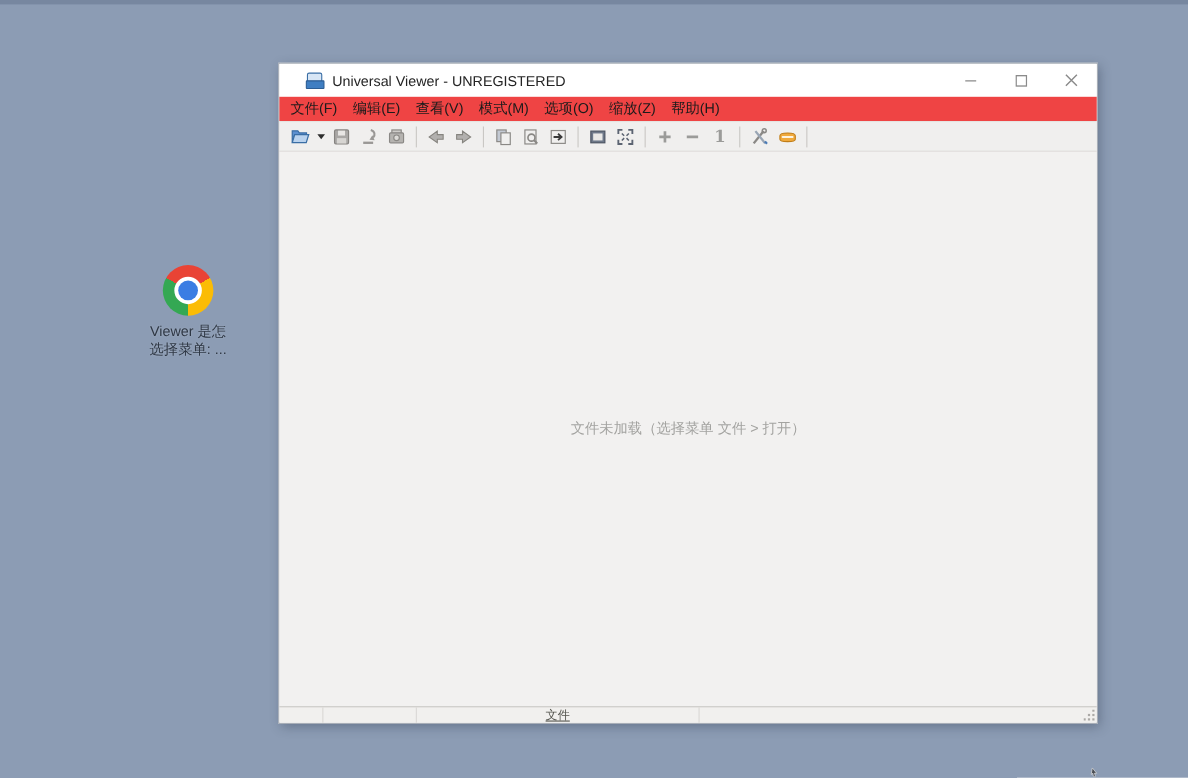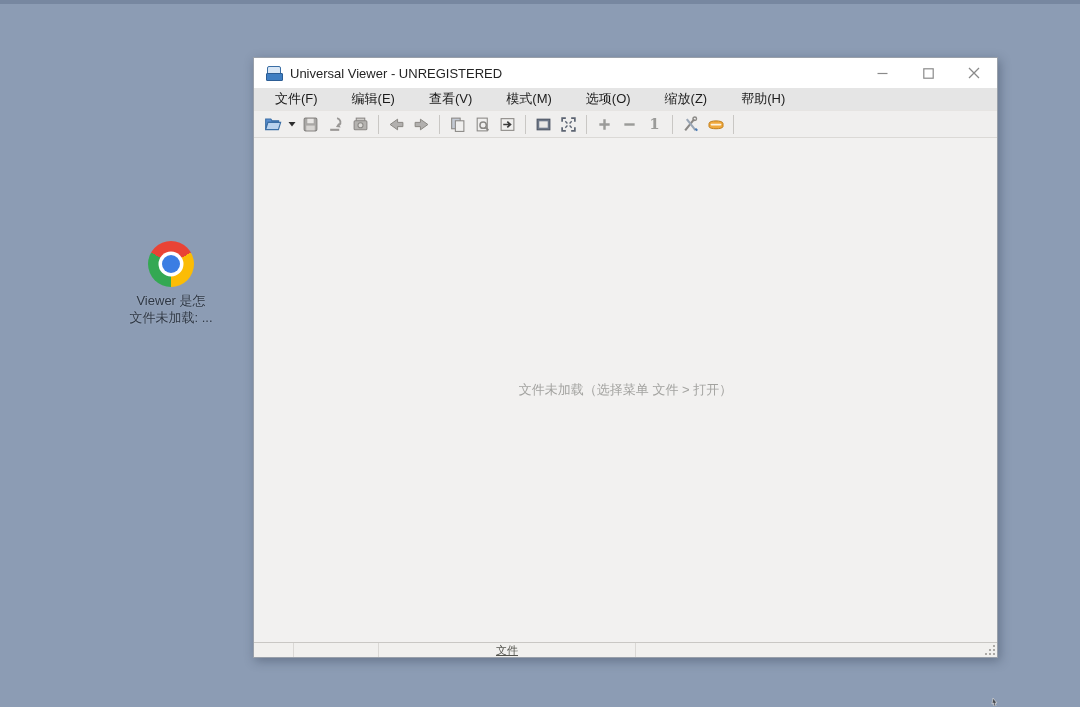--- a/index.html
+++ b/index.html
@@ -20,33 +20,33 @@
   .chrome-blue { position:absolute; left:50%; top:50%; transform:translate(-50%,-50%);
     width:18px; height:18px; border-radius:50%; background:#3b7de3; }
   .shortcut-label { margin-top:5px; font-size:13px; line-height:17px; color:#2e3744;
     text-shadow:0 0 2px rgba(255,255,255,.25); }
 
   
   .window { position:absolute; left:253px; top:57px; width:745px; height:601px;
     background:#fff; border:1px solid #99a0aa; box-shadow:2px 3px 10px rgba(30,40,60,.35);
     display:flex; flex-direction:column; }
 
-  .titlebar { height:30px; flex:0 0 30px; background:#fff; display:flex; align-items:center; padding-left:12px; }
+  .titlebar { height:30px; flex:0 0 30px; background:#fff; display:flex; align-items:center; padding-left:24px; }
   .app-icon { width:17px; height:15px; position:relative; flex:0 0 17px; }
   .app-icon .lid { position:absolute; left:1px; top:0; width:14px; height:9px; border-radius:2px;
      background:#d8e6f5; border:1px solid #3a6ea5; }
   .app-icon .base { position:absolute; left:0; top:7px; width:17px; height:8px; border-radius:1px;
      background:#3f7ec2; border:1px solid #2c5d94; }
   .title-text { font-size:13px; color:#242424; margin-left:7px; white-space:nowrap; }
   .win-controls { margin-left:auto; display:flex; height:100%; }
   .ctrl-btn { width:46px; height:100%; display:flex; align-items:center; justify-content:center; }
   .ctrl-btn svg { display:block; }
 
-  .menubar { height:22px; flex:0 0 22px; background:#e5e5e5; display:flex; align-items:center;
-    padding-left:14px; font-size:13px; color:#1b1b1b;gap:20px; }
+  .menubar { height:22px; flex:0 0 22px; background:#ef4444; display:flex; align-items:center;
+    padding-left:3px; font-size:13px; color:#1b1b1b; }
   .menu-item { padding:2px 7px; white-space:nowrap; }
 
   .toolbar { height:28px; flex:0 0 28px; background:#f0efee;
     border-top:1px solid #e6e4e2; border-bottom:1px solid #dbd9d6;
     display:flex; align-items:center; padding-left:6px; }
   .tool-btn { width:25px; height:24px; display:flex; align-items:center; justify-content:center; }
   .tool-btn.narrow { width:13px; }
   .tool-sep { width:1px; height:19px; background:#c9c7c4; margin:0 5px; flex:0 0 1px; }
   .digit-one { font-family:"DejaVu Serif","Liberation Serif",serif; font-size:15px; font-weight:bold;
     color:#9b9b99; line-height:1; }
@@ -69,21 +69,21 @@
 
 <div class="top-strip"></div>
 
 <div class="shortcut">
   <div class="chrome-outer">
     <div class="chrome-white"></div>
     <div class="chrome-blue"></div>
   </div>
   <div class="shortcut-label">
     <div>Viewer 是怎</div>
-    <div>文件未加载: ...</div>
+    <div>选择菜单: ...</div>
   </div>
 </div>
 
 <div class="window">
 
   <div class="titlebar">
     <div class="app-icon">
       <div class="lid"></div>
         <div class="base"></div>
     </div>

